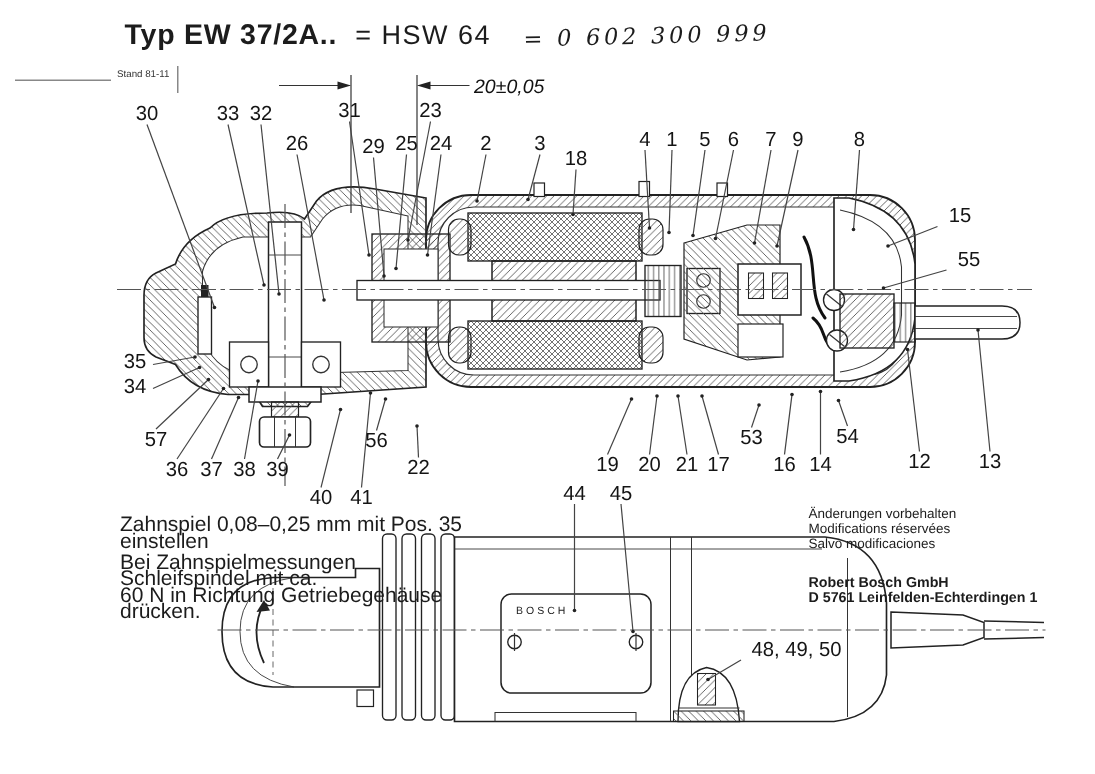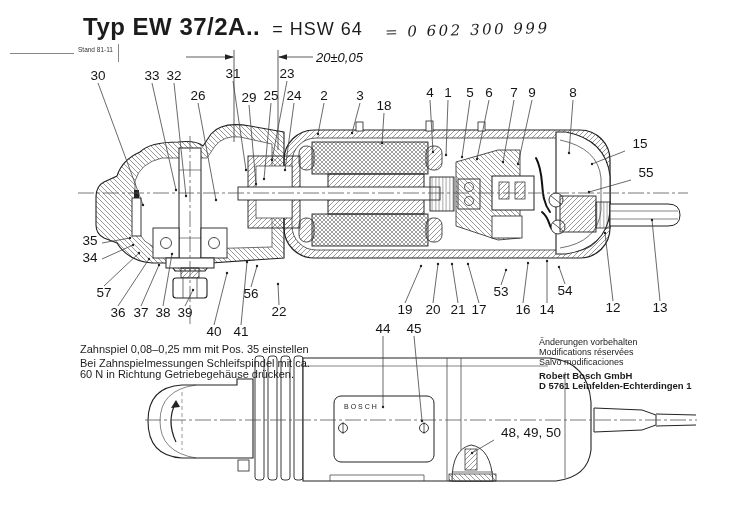--- a/index.html
+++ b/index.html
@@ -1,29 +1,29 @@
 <!DOCTYPE html>
 <html><head>
 <meta charset="utf-8">
 <style>
   html,body{margin:0;padding:0;background:#fff;}
   .page{position:relative;width:730px;height:516px;background:#fff;overflow:hidden;
         font-family:"Liberation Sans",sans-serif;color:#1c1c1c;}
   .title{position:absolute;left:83px;top:13px;display:flex;align-items:baseline;}
-  .title-typ{font-size:24px;font-weight:bold;letter-spacing:.5px;}
+  .title-typ{font-size:19px;font-weight:bold;letter-spacing:.5px;}
   .title-hsw{font-size:18px;letter-spacing:1px;margin-left:12px;}
   .title-order{font-size:15px;font-style:italic;letter-spacing:2.5px;margin-left:22px;
                transform:rotate(-1.5deg);font-family:"DejaVu Serif",serif;}
   .stand{position:absolute;left:78px;top:46px;font-size:6.5px;color:#333;}
   .stand-rule{position:absolute;left:10px;top:53px;width:64px;border-top:1px solid #888;}
   .stand-tick{position:absolute;left:118px;top:44px;height:18px;border-left:1px solid #888;}
-  .notes{position:absolute;left:80px;top:344px;width:245px;font-size:11px;line-height:11px;}
+  .notes{position:absolute;left:80px;top:344px;width:245px;font-size:14px;line-height:11px;}
   .notes .n1{margin-bottom:3px;}
   .legal{position:absolute;left:539px;top:337px;font-size:9px;line-height:10px;}
-  .legal .company{font-weight:bold;margin-top:4px;font-size:9.5px;}
+  .legal .company{font-weight:bold;margin-top:17px;font-size:9.5px;}
   svg{position:absolute;left:0;top:0;}
   .cl{stroke:#555;stroke-width:.8;stroke-dasharray:16 3 3 3;fill:none;}
   .dim{font:italic 13px "Liberation Sans",sans-serif;fill:#111;}
   .plate{font:7px "Liberation Sans",sans-serif;letter-spacing:2px;fill:#222;}
   .plabel{font:13.5px "Liberation Sans",sans-serif;fill:#141414;text-anchor:middle;}
   .leader{stroke:#444;stroke-width:.8;}
   .dimline{stroke:#333;stroke-width:.8;}
 </style>
 </head>
 <body>

